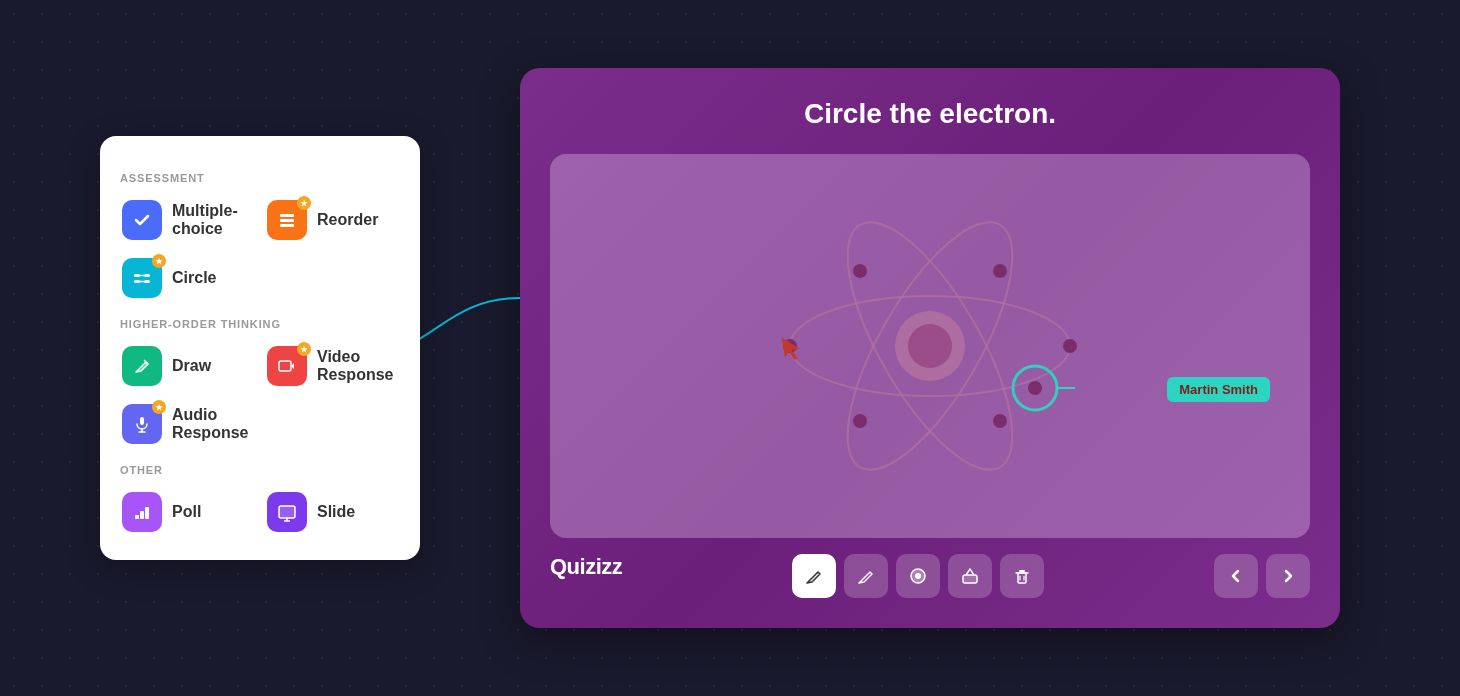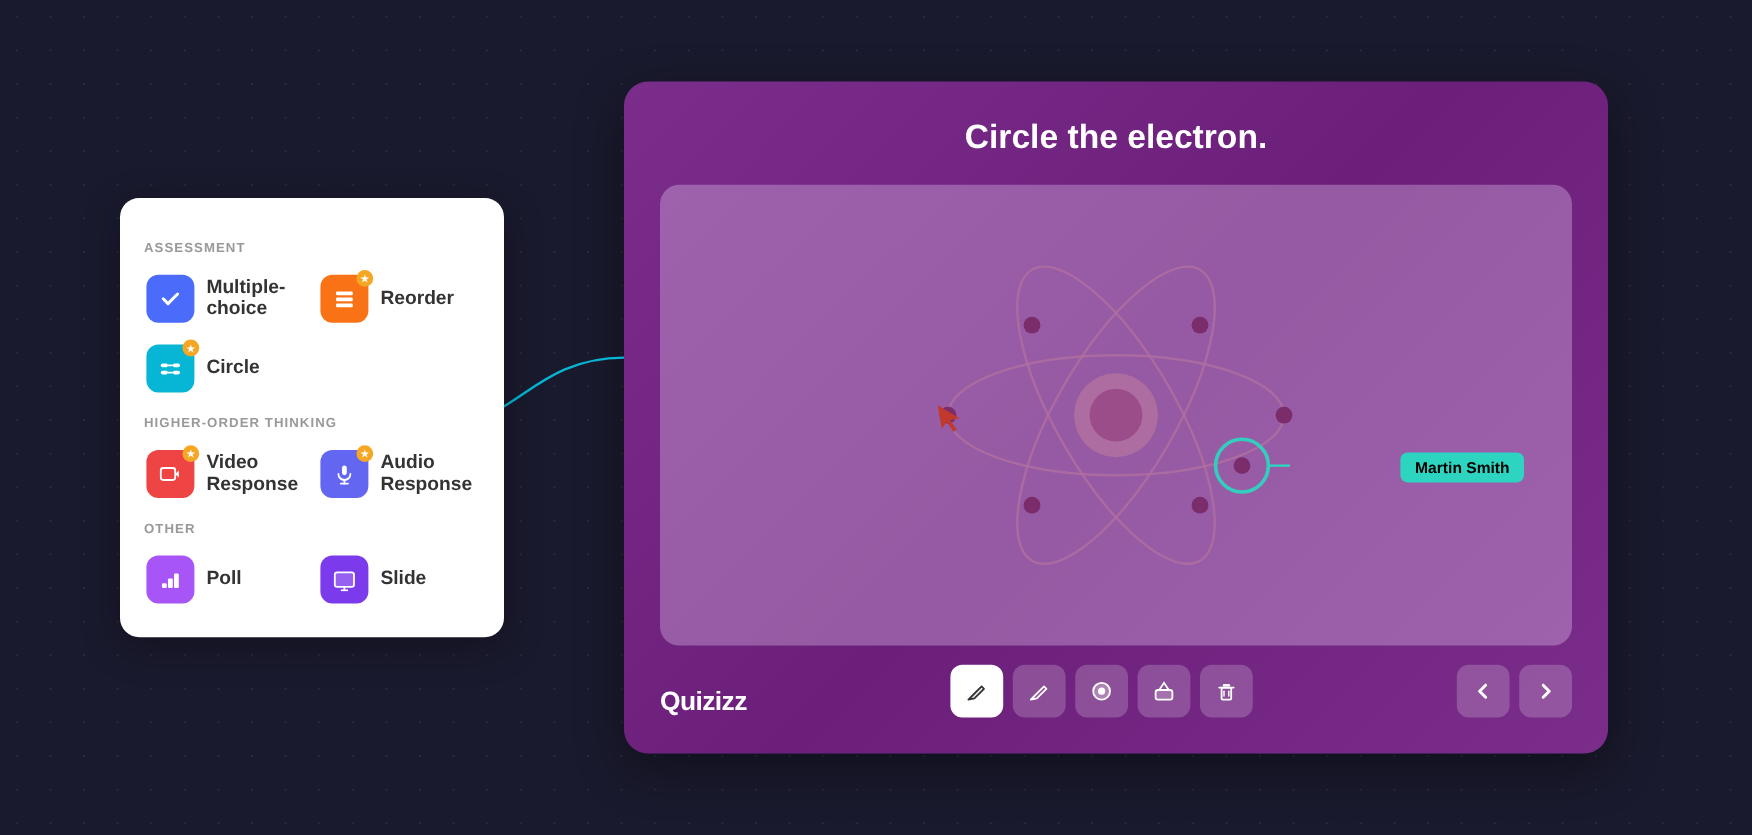--- a/index.html
+++ b/index.html
@@ -146,33 +146,33 @@
       display: flex;
       align-items: center;
       justify-content: center;
       position: relative;
       overflow: hidden;
     }
 
     
     .student-label {
       background: #2dd4bf;
-      color: #000000;
+      color: #7f1d1d;
       font-size: 13px;
       font-weight: 700;
       padding: 5px 12px;
       border-radius: 6px;
       position: absolute;
       white-space: nowrap;
     }
 
     
     .quiz-toolbar {
       display: flex;
-      align-items: flex-end;
+      align-items: flex-start;
       justify-content: space-between;
       margin-top: 16px;
       gap: 32px;
     }
 
     .quizizz-logo {
       color: white;
       font-size: 22px;
       font-weight: 900;
       letter-spacing: -0.5px;
@@ -290,20 +290,29 @@
         </div>
 
 
       </div>
     </div>
 
     <div>
       <div class="section-title">HIGHER-ORDER THINKING</div>
       <div class="menu-grid">
 
+        <div class="menu-item">
+          <div class="menu-icon icon-green">
+            <svg width="20" height="20" viewBox="0 0 20 20" fill="none">
+              <path d="M4 16L7 13L14 6L16 8L9 15L4 16Z" stroke="white" stroke-width="1.5" fill="rgba(255,255,255,0.3)" stroke-linejoin="round"></path>
+              <line x1="12" y1="4" x2="16" y2="8" stroke="white" stroke-width="1.5"></line>
+            </svg>
+          </div>
+          <span class="menu-label">Draw</span>
+        </div>
 
 
         <div class="menu-item">
           <div class="menu-icon icon-red">
             <div class="badge">★</div>
             <svg width="20" height="20" viewBox="0 0 20 20" fill="none">
               <rect x="2" y="5" width="12" height="10" rx="2" stroke="white" stroke-width="1.5" fill="none"></rect>
               <polygon points="17,7 14,10 17,13" fill="white"></polygon>
             </svg>
           </div>

